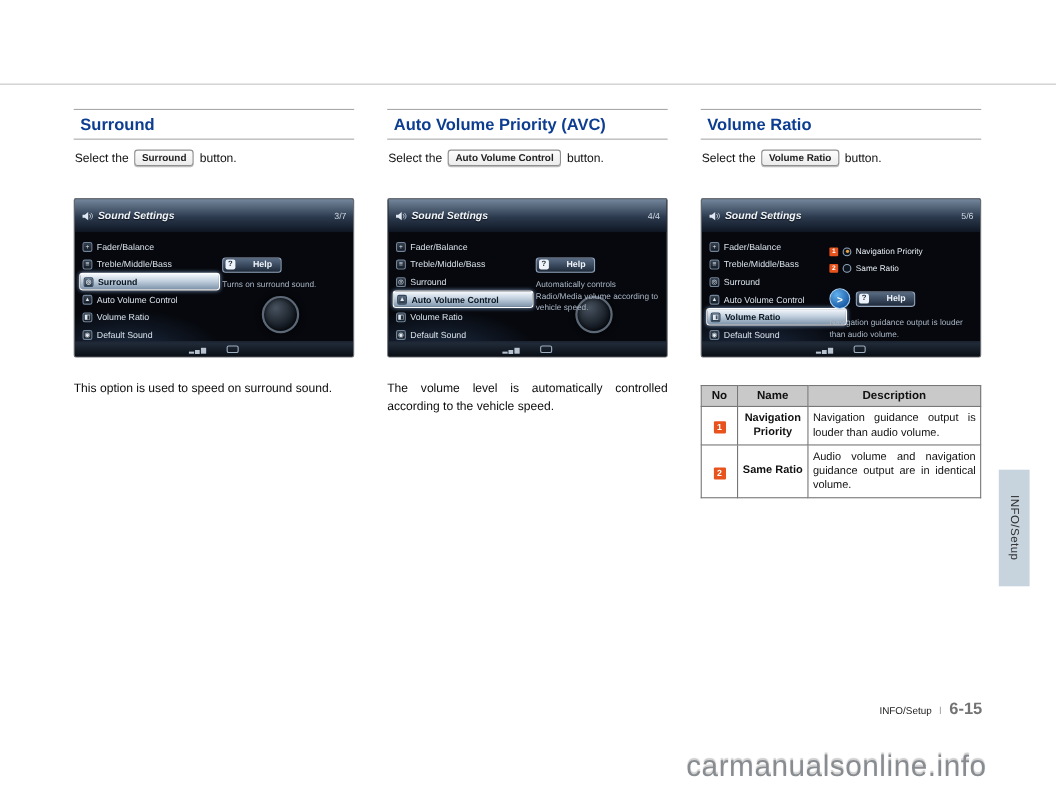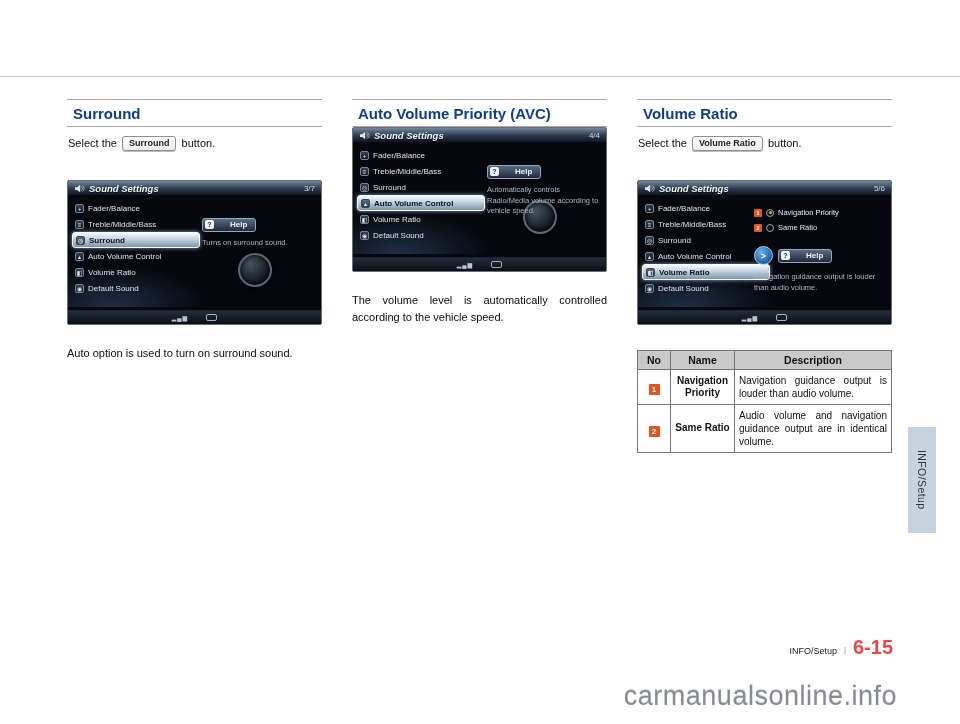--- a/index.html
+++ b/index.html
@@ -16,21 +16,21 @@
   .heading{margin:0;padding-left:6px;font-size:15px;font-weight:bold;color:#0d3d91}
 
   .select-line{margin:9px 0 29px;padding-left:1px;font-size:11px}
   .keycap{display:inline-block;margin:0 2px;padding:1px 6px 2px;border:1px solid #8f8f8f;
           border-radius:3px;background:linear-gradient(#fdfdfd,#ececec);box-shadow:0 1px 0 #bbb;
           font-size:9px;font-weight:bold;color:#222;vertical-align:1px;white-space:nowrap}
 
   
   .screen{position:relative;width:255px;height:145px;border:1px solid #6b6f75;border-radius:2px;
           background:#06080d;overflow:hidden}
-  .sbar{display:flex;align-items:center;gap:4px;height:14px;padding:0 6px;
+  .sbar{display:flex;align-items:center;gap:4px;height:30px;padding:0 6px;
         background:linear-gradient(#74879c,#2c3a4e 55%,#0e1622)}
   .spk{display:flex;flex:none}
   .stitle{font-size:9.5px;font-style:italic;font-weight:bold;color:#f2f6fa;
           text-shadow:0 1px 1px rgba(0,0,0,.7);white-space:nowrap}
   .spage{margin-left:auto;font-size:8px;color:#cfd8e4}
   .sbody{position:relative;height:112px;
          background:radial-gradient(ellipse 130px 60px at 18% 100%, rgba(70,110,165,.38), rgba(0,0,0,0) 70%)}
   .menu{list-style:none;margin:0;padding:0;position:absolute;left:4px;top:5px;width:128px}
   .mi{display:flex;align-items:center;gap:4px;height:16px;padding:0 3px;color:#d9e1ea;
       font-size:8px;white-space:nowrap}
@@ -82,21 +82,21 @@
   .td-desc{text-align:justify;font-size:10px;line-height:1.3;padding:4px 4px}
   .badge-md{width:11px;height:11px;font-size:8px;line-height:11px}
 
   .side-tab{position:absolute;right:24px;top:427px;width:28px;height:106px;background:#c7d4de;
             display:flex;align-items:center;justify-content:center;writing-mode:vertical-rl;
             font-size:10.5px;color:#333;letter-spacing:.4px}
 
   .footer{position:absolute;top:636px;right:67px;display:flex;align-items:baseline;gap:7px}
   .f-section{font-size:9px;color:#222}
   .f-sep{font-size:9px;color:#999}
-  .f-page{font-size:20px;font-weight:bold;color:#ef4444}
+  .f-page{font-size:15px;font-weight:bold;color:#737373}
 
   .watermark{position:absolute;top:681px;right:63px;font-size:27px;color:#888c90;letter-spacing:.5px;
              text-shadow:0 1px 0 rgba(255,255,255,.7),0 -1px 1px rgba(0,0,0,.2)}
 </style>
 </head>
 <body>
 
 <div class="top-rule"></div>
 
 <section class="col col-1">
@@ -155,27 +155,32 @@
         <p class="help-text">Turns on surround sound.</p>
       </div>
       <div class="knob"></div>
     </div>
     <div class="bbar">
       <span class="sig">▂▄▆</span>
       <span class="med"></span>
     </div>
   </div>
 
-  <p class="caption">Auto option is used to turn on surround sound.</p>
+  <p class="caption">This option is used to speed on surround sound.</p>
 </section>
 
 <section class="col col-2">
   <div class="hblock">
     <h2 class="heading">Auto Volume Priority (AVC)</h2>
   </div>
+  <p class="select-line">
+    <span>Select the</span>
+    <span class="keycap">Auto Volume Control</span>
+    <span>button.</span>
+  </p>
 
   <div class="screen">
     <div class="sbar">
       <span class="spk">
           <svg width="11" height="11" viewBox="0 0 16 16">
             <path d="M1.5 6v4h3l4.5 3.5v-11L4.5 6z" fill="#dfe8f2"></path>
             <path d="M11 5.5c1.6 1.4 1.6 3.6 0 5M12.8 4c2.6 2.3 2.6 5.7 0 8" stroke="#dfe8f2" stroke-width="1" fill="none" stroke-linecap="round"></path>
           </svg>
         </span>
       <span class="stitle">Sound Settings</span>

